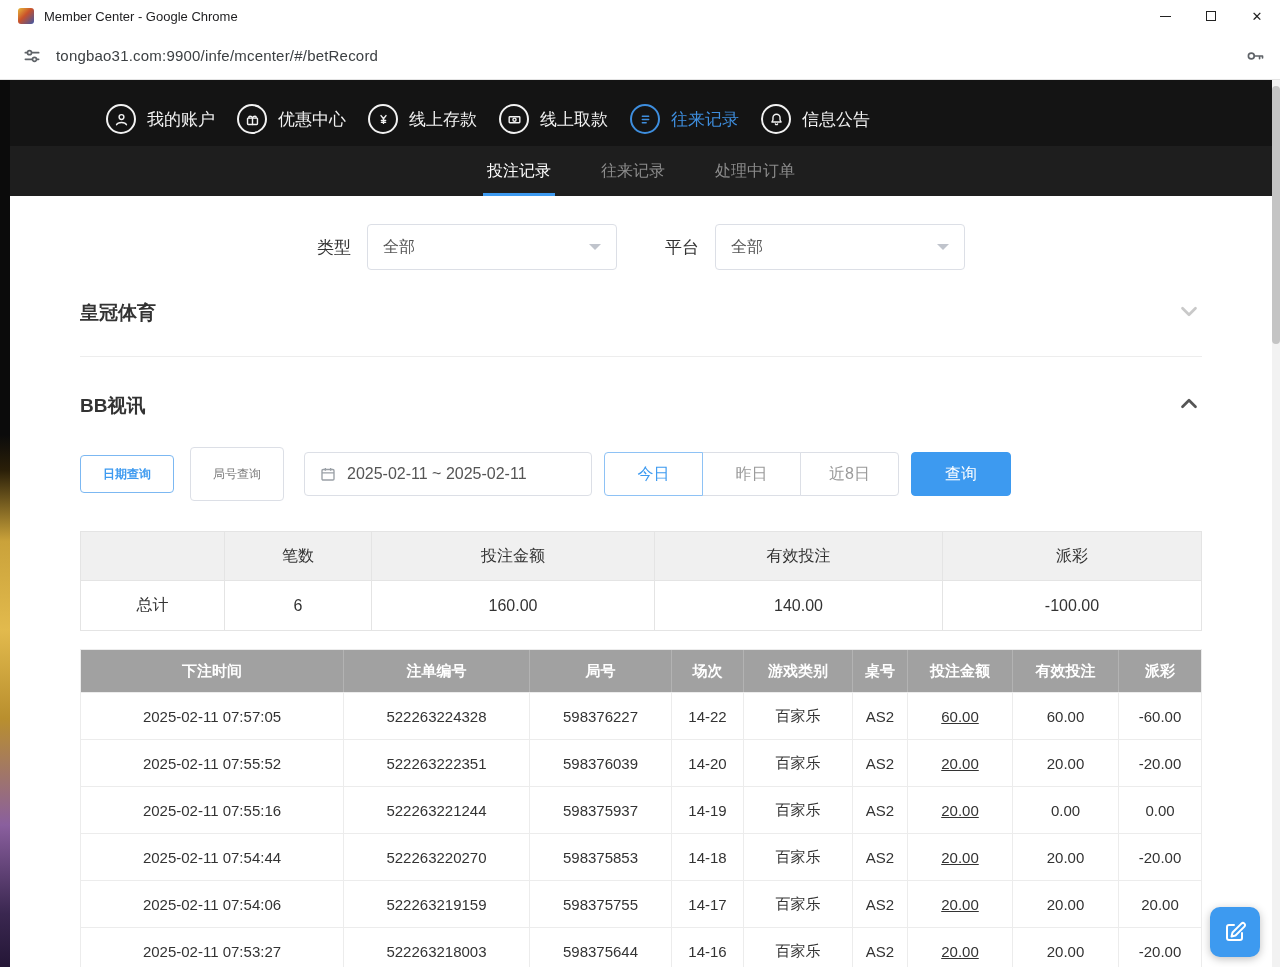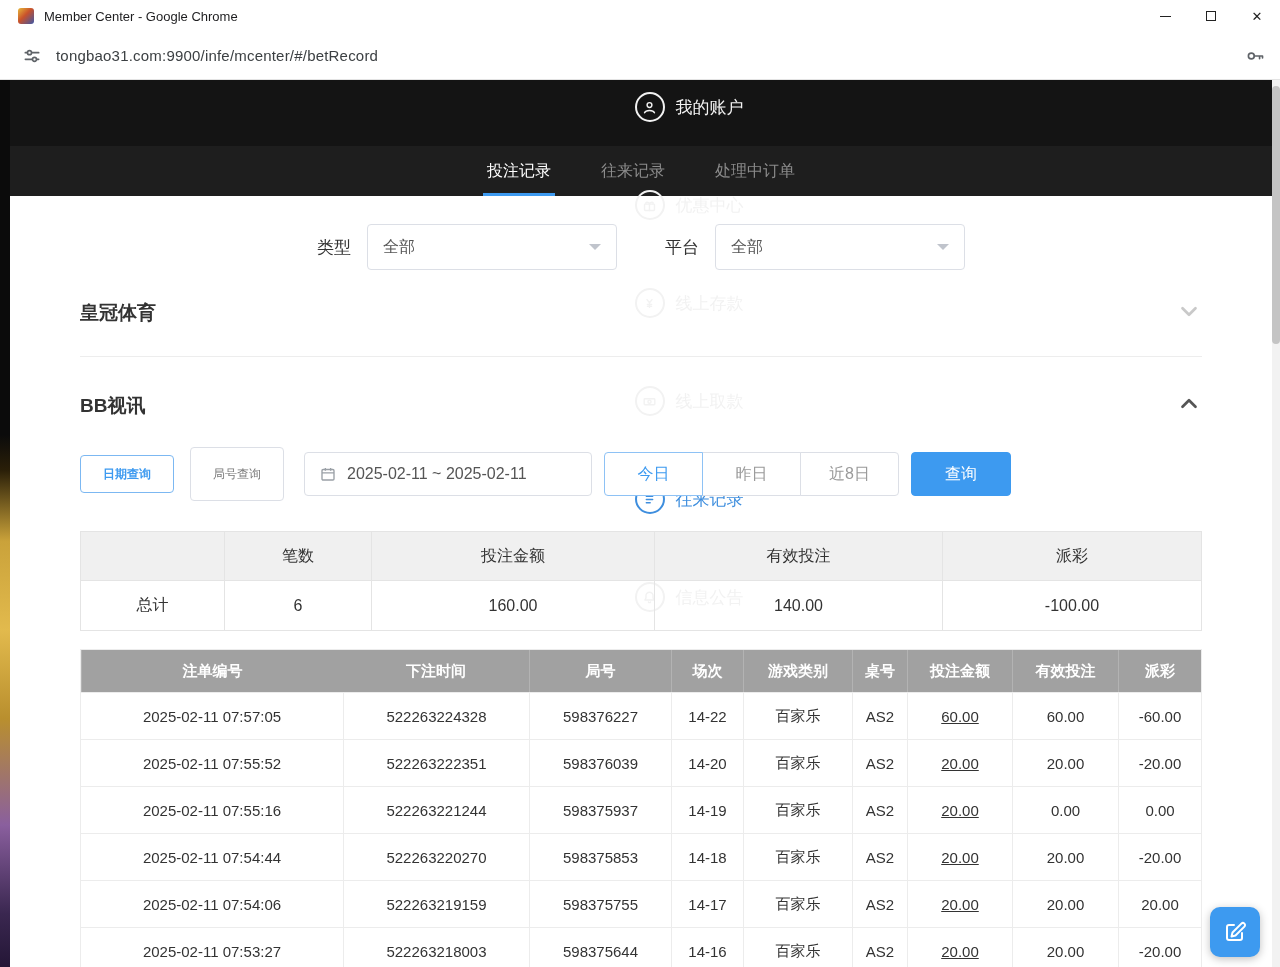--- a/index.html
+++ b/index.html
@@ -28,21 +28,21 @@
   .left-strip { position:absolute; left:0; top:80px; width:10px; height:887px;
     background:linear-gradient(180deg,#0b0b0b 0%,#0b0b0b 40%,#2a1f08 44%,
       #caa23a 52%,#e2ba4d 62%,#b98f2e 72%,#8a5f9e 84%,#3a2750 94%,#241636 100%); }
   .scrollbar { position:absolute; right:0; top:80px; width:8px; height:887px; background:#f2f2f2; }
   .thumb { position:absolute; top:6px; left:0; width:8px; height:258px; background:#c4c4c4; border-radius:4px; }
 
   
   .main { position:absolute; left:10px; top:80px; right:8px; bottom:0; background:#fff; overflow:hidden; }
 
   .topnav { height:66px; background:#141414; display:flex; align-items:center;
-    padding:12px 0 0 96px; gap:68px;flex-direction:column; }
+    padding:12px 0 0 96px; gap:22px; }
   .nav-item { display:flex; align-items:center; gap:11px; color:#f2f2f2; font-size:17px; cursor:pointer; }
   .nav-item.active { color:var(--accent-dark); }
   .nav-ico { width:30px; height:30px; border:2px solid currentColor; border-radius:50%;
     display:flex; align-items:center; justify-content:center; }
   .nav-ico svg { stroke:currentColor; fill:none; stroke-width:2; stroke-linecap:round; stroke-linejoin:round; }
 
   .tabbar { height:50px; background:#1e1e1e; display:flex; justify-content:center;
     align-items:flex-end; gap:42px; }
   .tab { position:relative; color:#8b8b8b; font-size:16px; padding:0 4px 14px; cursor:pointer; }
   .tab.active { color:#fff; }
@@ -278,22 +278,22 @@
       <div class="hd">有效投注</div>
       <div class="hd">派彩</div>
       <div class="c1">总计</div>
       <div>6</div>
       <div>160.00</div>
       <div>140.00</div>
       <div class="red">-100.00</div>
     </div>
 
     <div class="tbl">
+      <div class="th c1">下注时间</div>
       <div class="th">注单编号</div>
-      <div class="th c1">下注时间</div>
       <div class="th">局号</div>
       <div class="th">场次</div>
       <div class="th">游戏类别</div>
       <div class="th">桌号</div>
       <div class="th">投注金额</div>
       <div class="th">有效投注</div>
       <div class="th">派彩</div>
 
         <div class="td c1">2025-02-11 07:57:05</div>
         <div class="td">522263224328</div>

